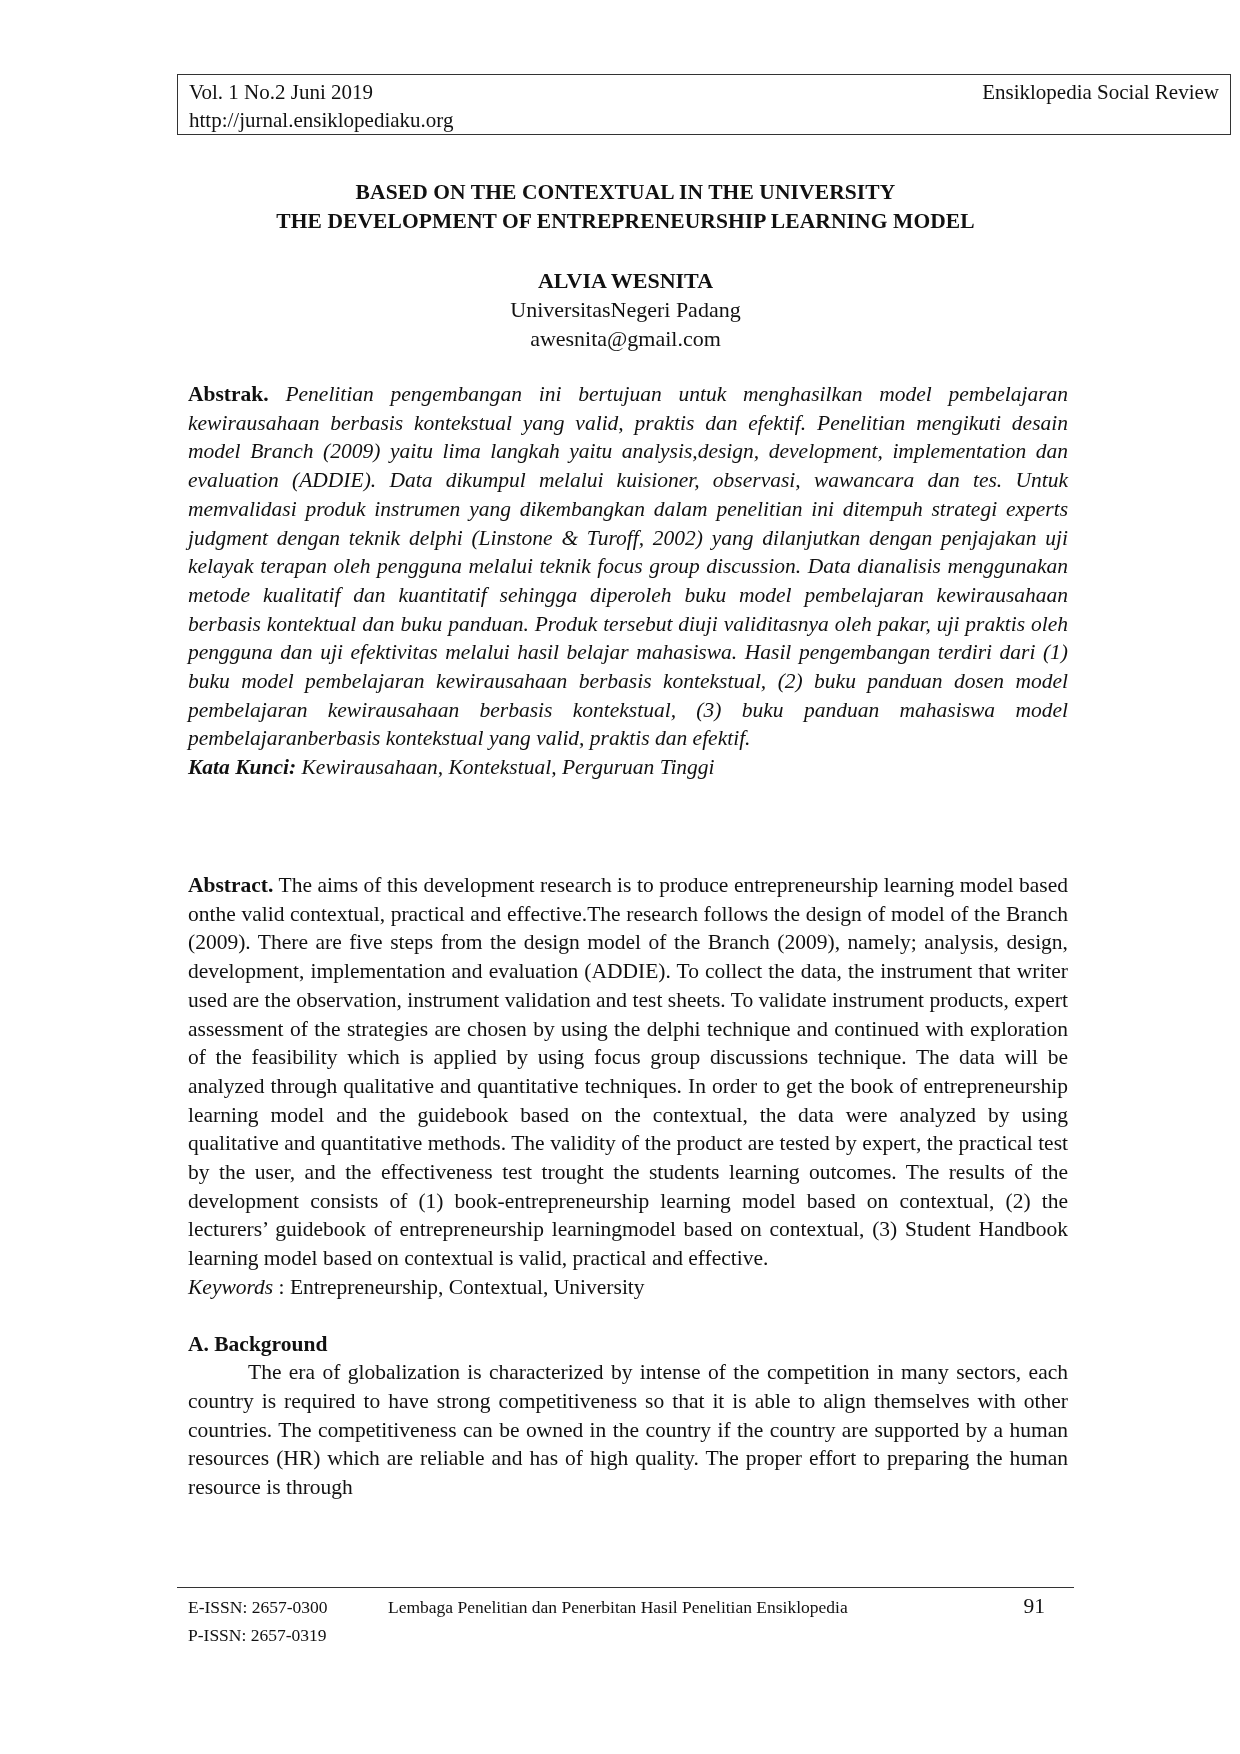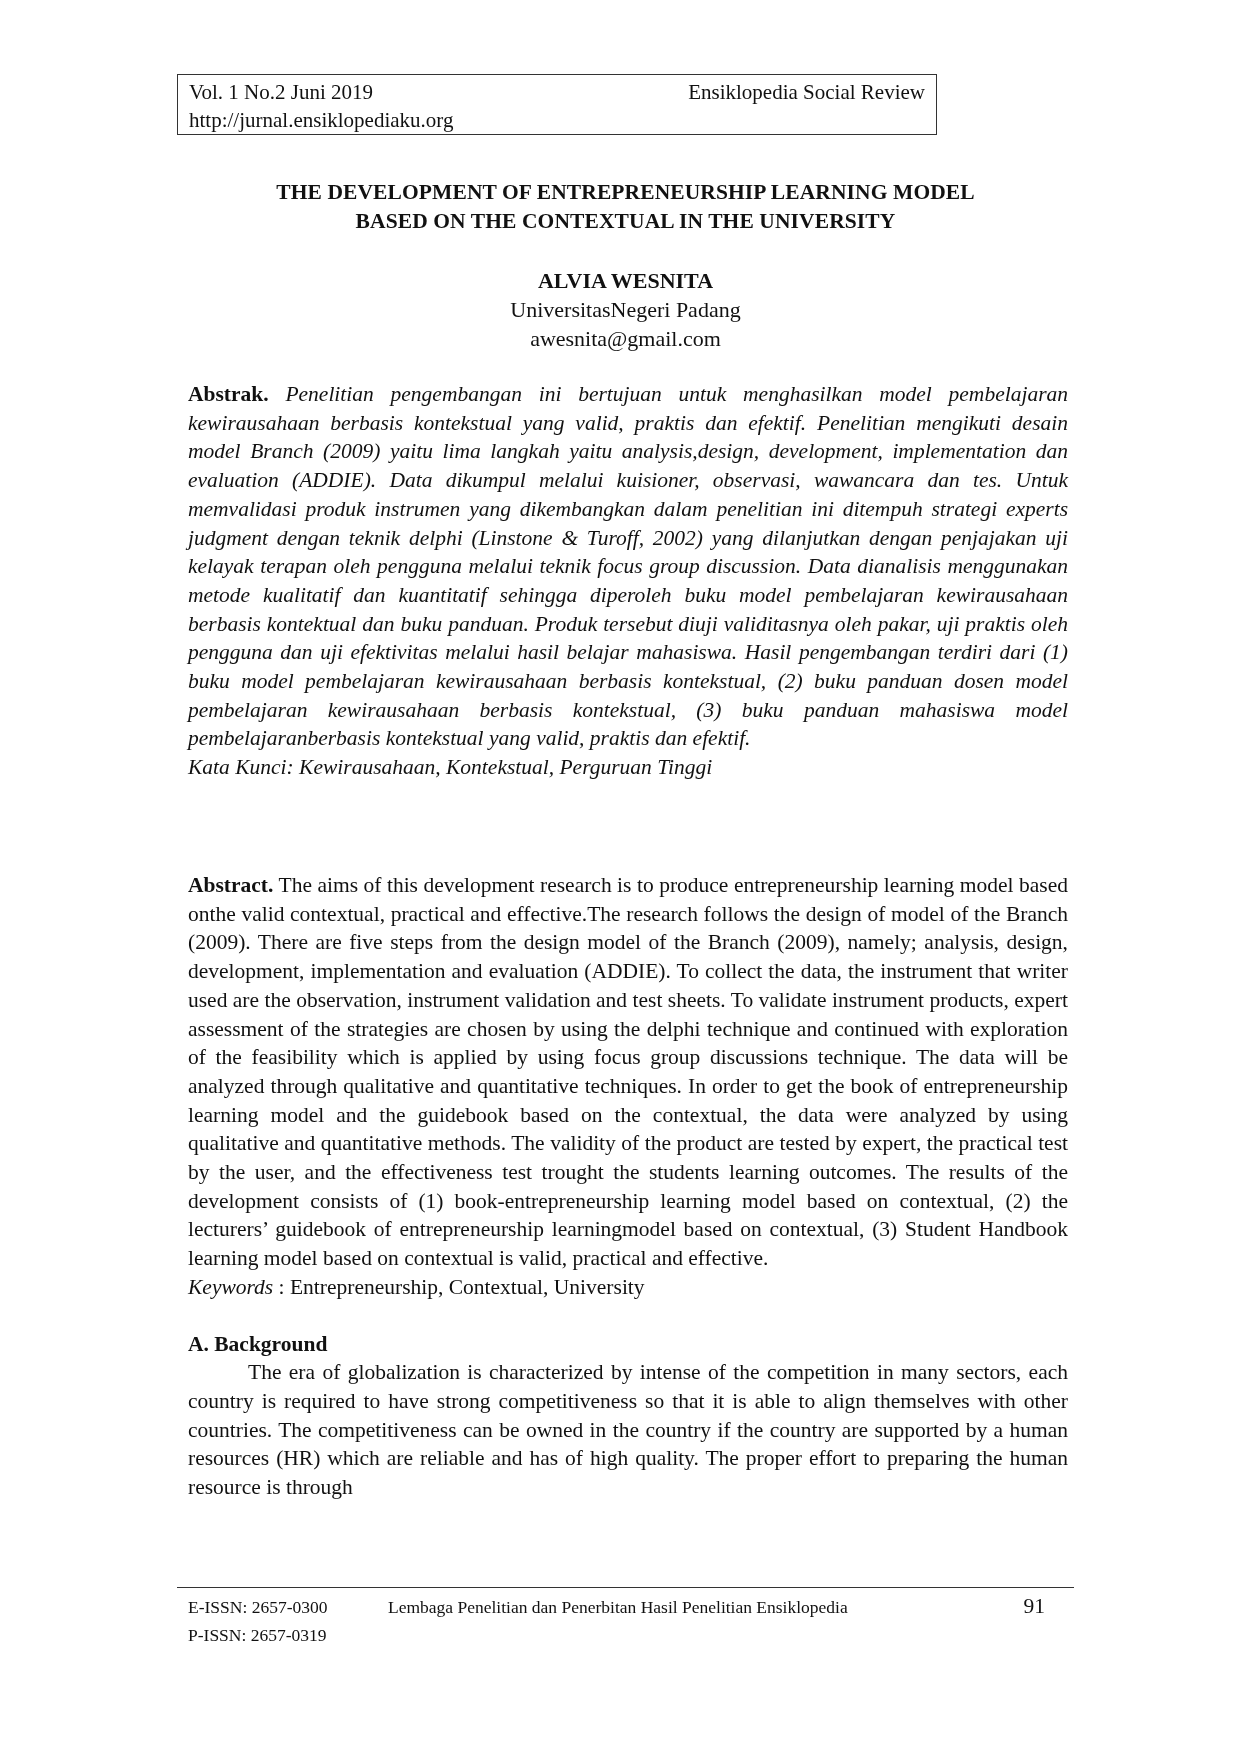--- a/index.html
+++ b/index.html
@@ -12,21 +12,21 @@
       height: 1754px;
       position: relative;
       font-family: "Liberation Serif", "DejaVu Serif", serif;
       color: #111111;
       overflow: hidden;
     }
     .header-box {
       position: absolute;
       left: 177px;
       top: 74px;
-      width: 760px;
+      width: 1054px;
       height: 61px;
       border: 1.6px solid #333333;
       box-sizing: border-box;
       padding: 3px 11px 0 11px;
       font-size: 21px;
       line-height: 28px;
     }
     .header-row {
       display: flex;
       justify-content: space-between;
@@ -58,21 +58,21 @@
       width: 880px;
       font-size: 21.5px;
       line-height: 28.7px;
       text-align: justify;
     }
     .abstrak {
       top: 380px;
       font-style: italic;
     }
     .abstrak .lead { font-weight: bold; font-style: normal; }
-    .kw-label { font-weight: normal; font-style: italic; }
+    .kw-label { font-weight: bold; font-style: italic; }
     .abstract-en {
       top: 871px;
     }
     .abstract-en .lead { font-weight: bold; }
     .keywords-en .kw-label { font-weight: normal; font-style: italic; }
     .section-heading {
       font-weight: bold;
       margin-top: 28px;
     }
     .indent { text-indent: 60px; }
@@ -111,22 +111,22 @@
 
 <div class="header-box">
   <div class="header-row">
     <span>Vol. 1 No.2 Juni 2019</span>
     <span>Ensiklopedia Social Review</span>
   </div>
   <div>http://jurnal.ensiklopediaku.org</div>
 </div>
 
 <div class="title">
+  <div>BASED ON THE CONTEXTUAL IN THE UNIVERSITY</div>
   <div>THE DEVELOPMENT OF ENTREPRENEURSHIP LEARNING MODEL</div>
-  <div>BASED ON THE CONTEXTUAL IN THE UNIVERSITY</div>
 </div>
 
 <div class="author-block">
   <div class="author-name">ALVIA WESNITA</div>
   <div>UniversitasNegeri Padang</div>
   <div>awesnita@gmail.com</div>
 </div>
 
 <div class="body-text abstrak">
   <p>

